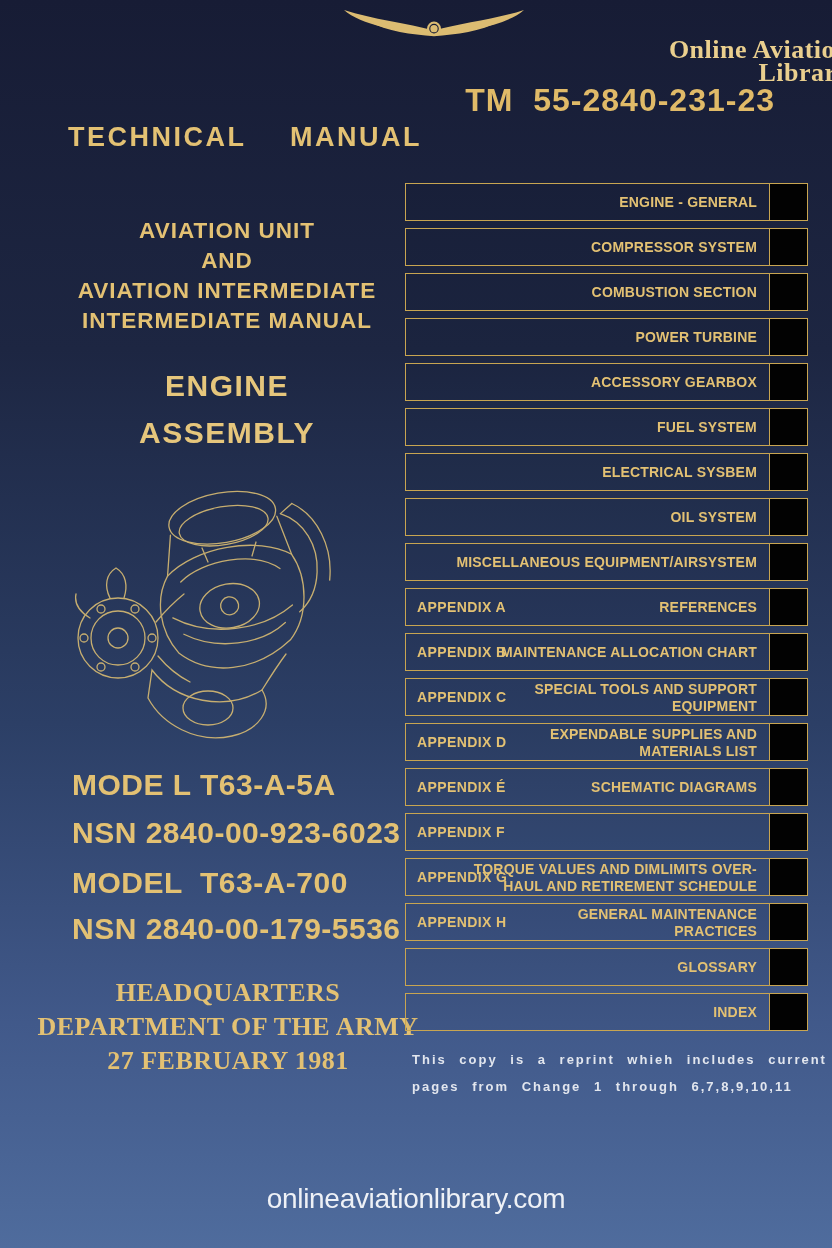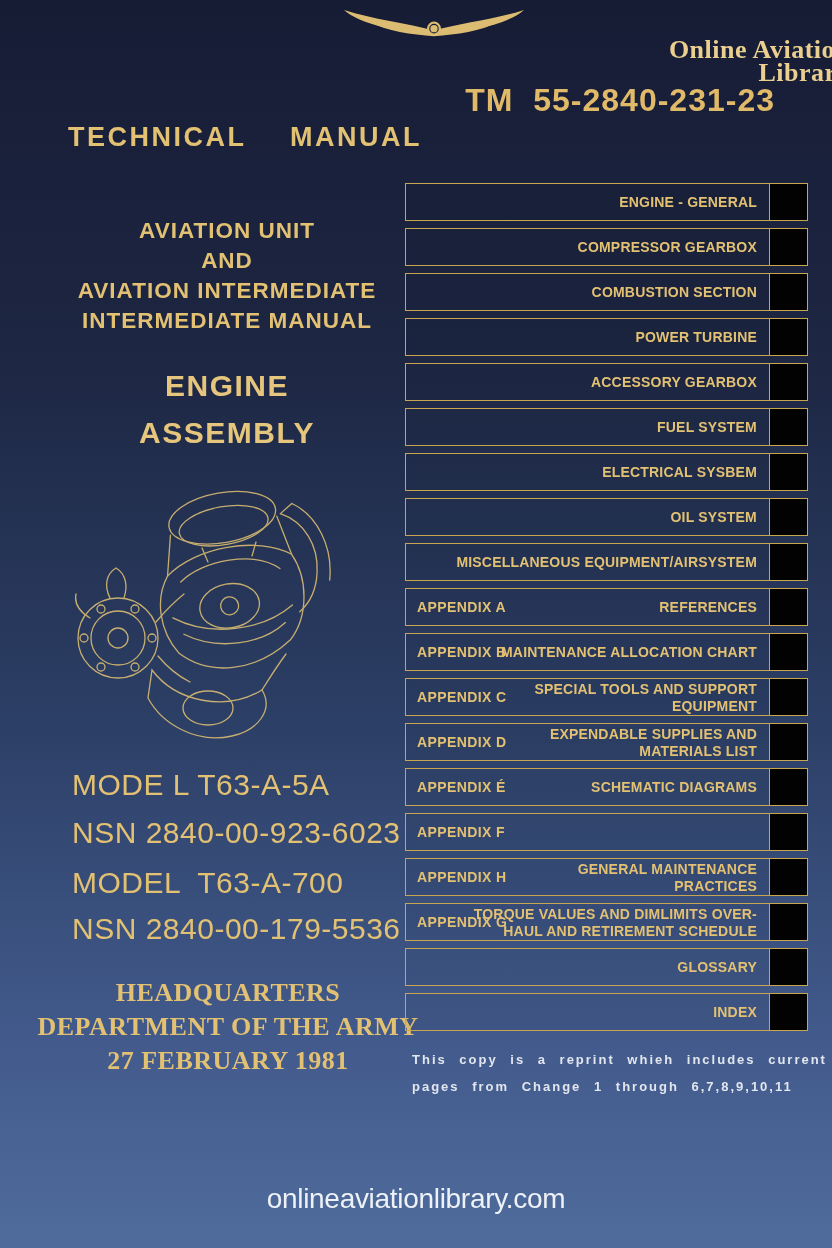--- a/index.html
+++ b/index.html
@@ -16,21 +16,21 @@
   
   .tm-number{position:absolute;top:82px;right:57px;font-size:32px;font-weight:700;
     color:#e0ba68;letter-spacing:1px;white-space:pre;}
   .doc-type{position:absolute;top:122px;left:68px;font-size:27px;font-weight:700;
     color:#e3c173;letter-spacing:2.5px;word-spacing:12px;white-space:pre;}
   
   .subtitle{position:absolute;top:216px;left:32px;width:390px;text-align:center;
     font-size:22.5px;font-weight:700;line-height:30px;letter-spacing:1px;color:#e3c173;}
   .main-title{position:absolute;top:362px;left:32px;width:390px;text-align:center;
     font-size:30px;font-weight:700;line-height:47px;letter-spacing:1.5px;color:#e6c67c;}
-  .model-line{position:absolute;left:72px;font-size:30px;font-weight:400;
+  .model-line{position:absolute;left:72px;font-size:30px;font-weight:700;
     color:#e3c173;letter-spacing:.5px;white-space:pre;}
   .issuer{position:absolute;top:976px;left:28px;width:400px;text-align:center;
     font-family:"Liberation Serif", serif;font-weight:700;font-size:26px;line-height:34px;
     color:#e3c173;letter-spacing:.5px;}
   
   .chapters{position:absolute;left:405px;top:183px;width:403px;display:flex;
     flex-direction:column;gap:7px;}
   .ch-row{position:relative;height:38px;border:1.5px solid #c8a551;box-sizing:border-box;
     background:rgba(0,0,0,0.04);}
   .ch-label{position:absolute;left:11px;top:50%;transform:translateY(-50%);
@@ -138,21 +138,21 @@
       <span class="ch-label"></span>
       <span class="ch-title">
         <span class="t1">ENGINE - GENERAL</span>
           <span class="t2"></span>
       </span>
       <span class="ch-tab"></span>
     </div>
   <div class="ch-row">
       <span class="ch-label"></span>
       <span class="ch-title">
-        <span class="t1">COMPRESSOR GEARBOX</span>
+        <span class="t1">COMPRESSOR SYSTEM</span>
           <span class="t2"></span>
       </span>
       <span class="ch-tab"></span>
     </div>
       <div class="ch-row">
       <span class="ch-label"></span>
       <span class="ch-title">
         <span class="t1">COMBUSTION SECTION</span>
           <span class="t2"></span>
       </span>
@@ -244,32 +244,32 @@
         <span class="t1">SCHEMATIC DIAGRAMS</span>
           <span class="t2"></span>
       </span>
       <span class="ch-tab"></span>
     </div>
       <div class="ch-row">
       <span class="ch-label">APPENDIX F</span>
       <span class="ch-tab"></span>
     </div>
       <div class="ch-row">
+      <span class="ch-label">APPENDIX G</span>
+      <span class="ch-title">
+        <span class="t1">TORQUE VALUES AND DIMLIMITS OVER-</span>
+          <span class="t2">HAUL AND RETIREMENT SCHEDULE</span>
+      </span>
+      <span class="ch-tab"></span>
+    </div>
+      <div class="ch-row">
       <span class="ch-label">APPENDIX H</span>
       <span class="ch-title">
         <span class="t1">GENERAL MAINTENANCE</span>
           <span class="t2">PRACTICES</span>
-      </span>
-      <span class="ch-tab"></span>
-    </div>
-      <div class="ch-row">
-      <span class="ch-label">APPENDIX G</span>
-      <span class="ch-title">
-        <span class="t1">TORQUE VALUES AND DIMLIMITS OVER-</span>
-          <span class="t2">HAUL AND RETIREMENT SCHEDULE</span>
       </span>
       <span class="ch-tab"></span>
     </div>
       <div class="ch-row">
       <span class="ch-label"></span>
       <span class="ch-title">
         <span class="t1">GLOSSARY</span>
           <span class="t2"></span>
       </span>
       <span class="ch-tab"></span>

